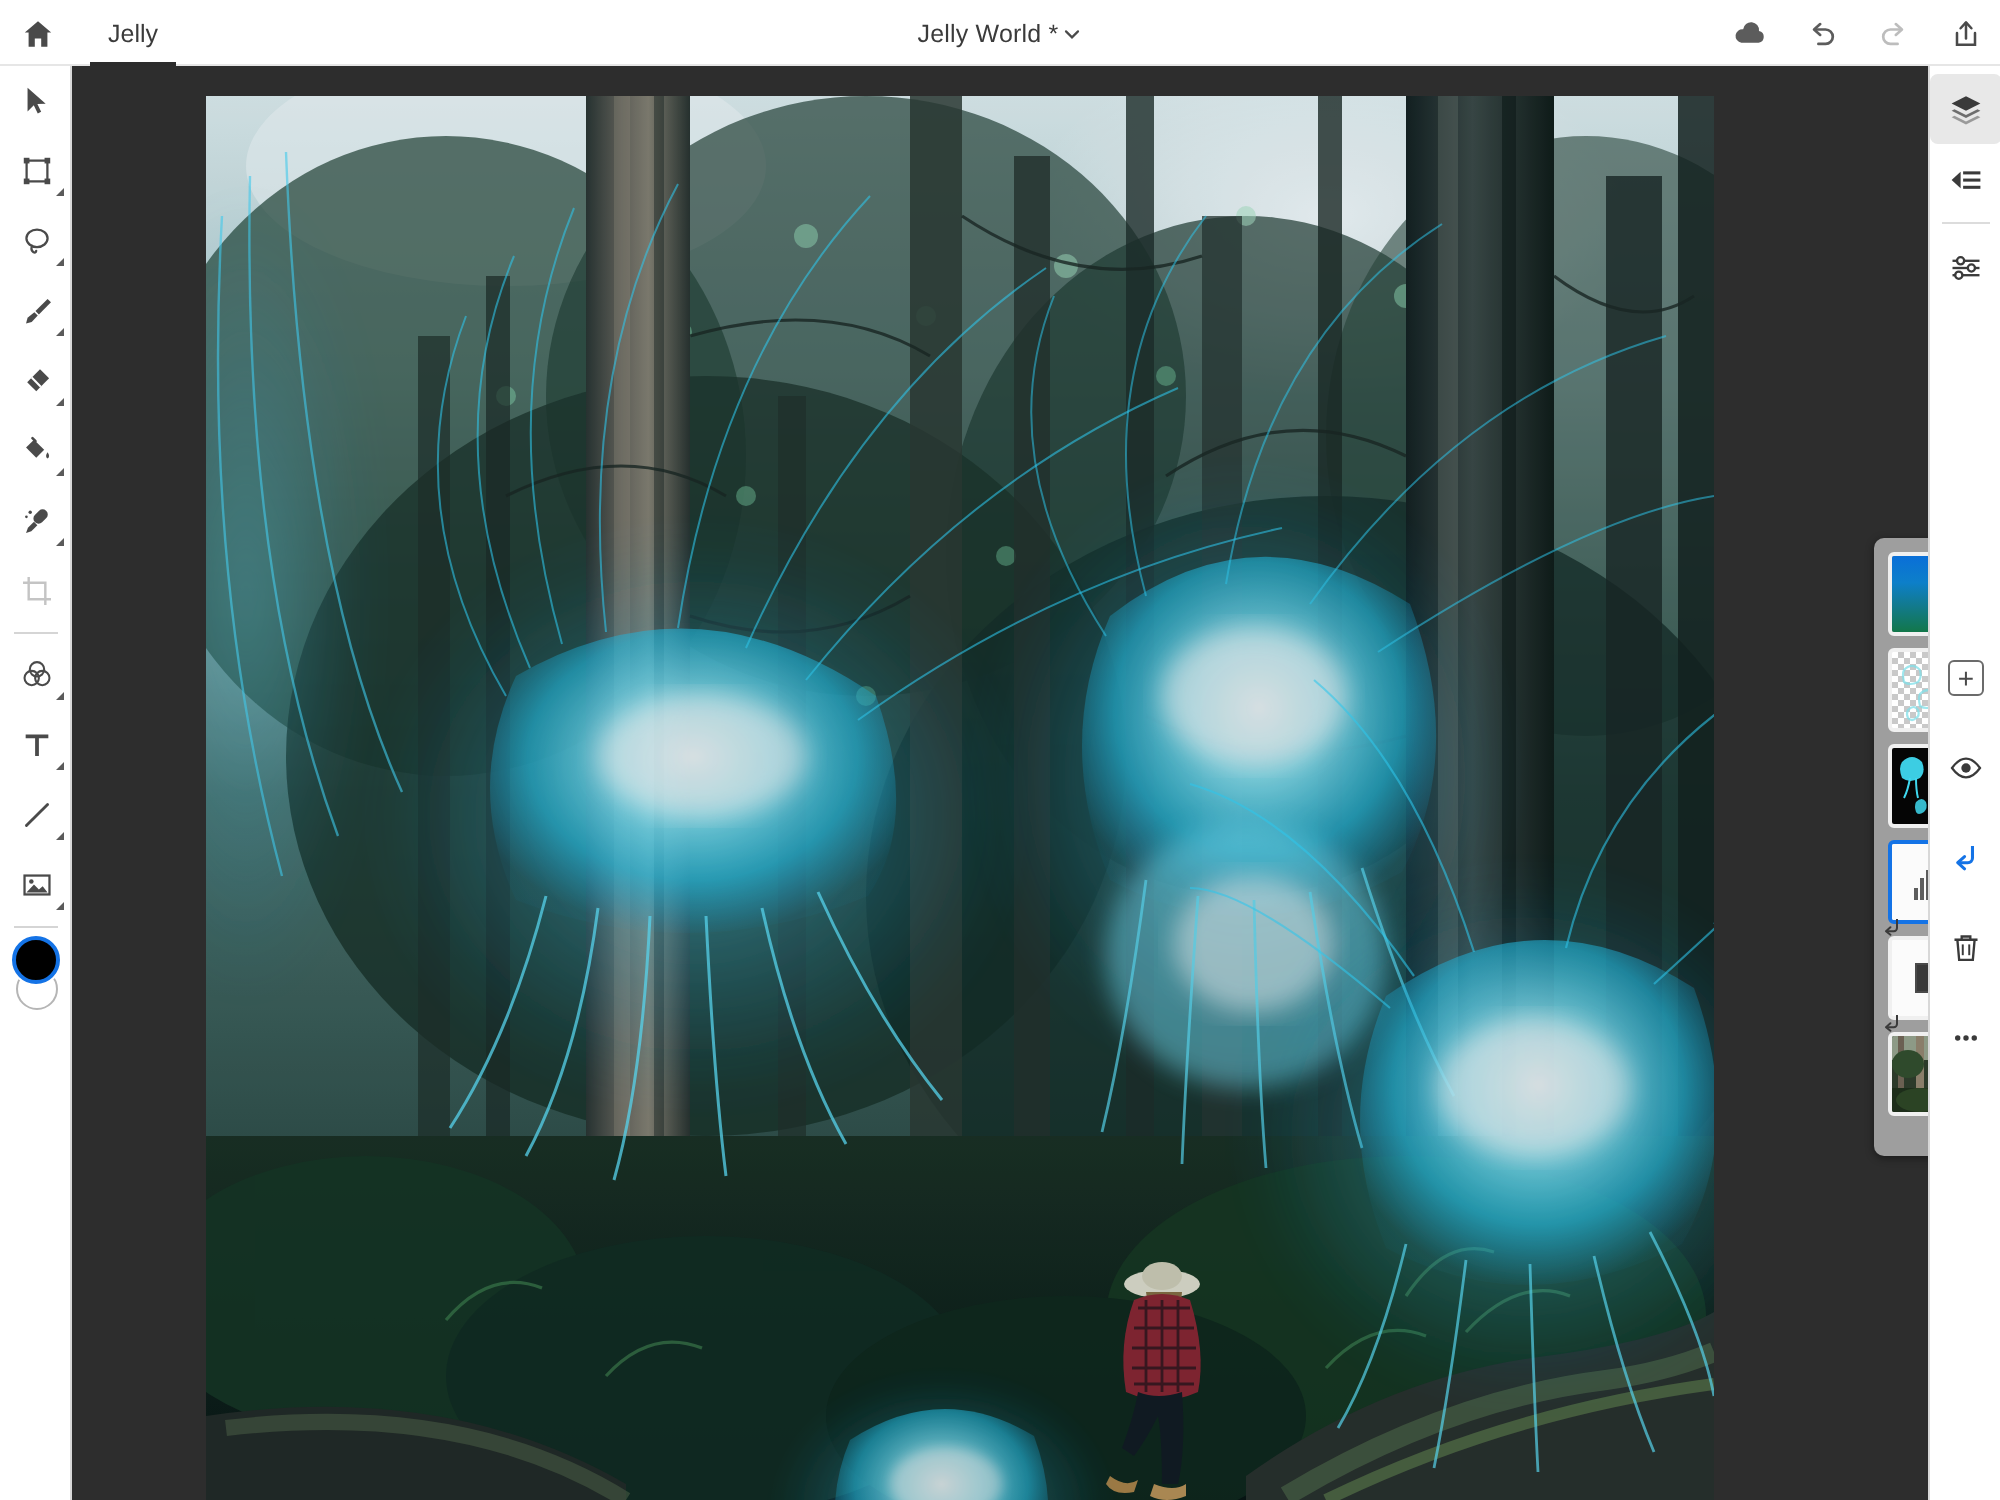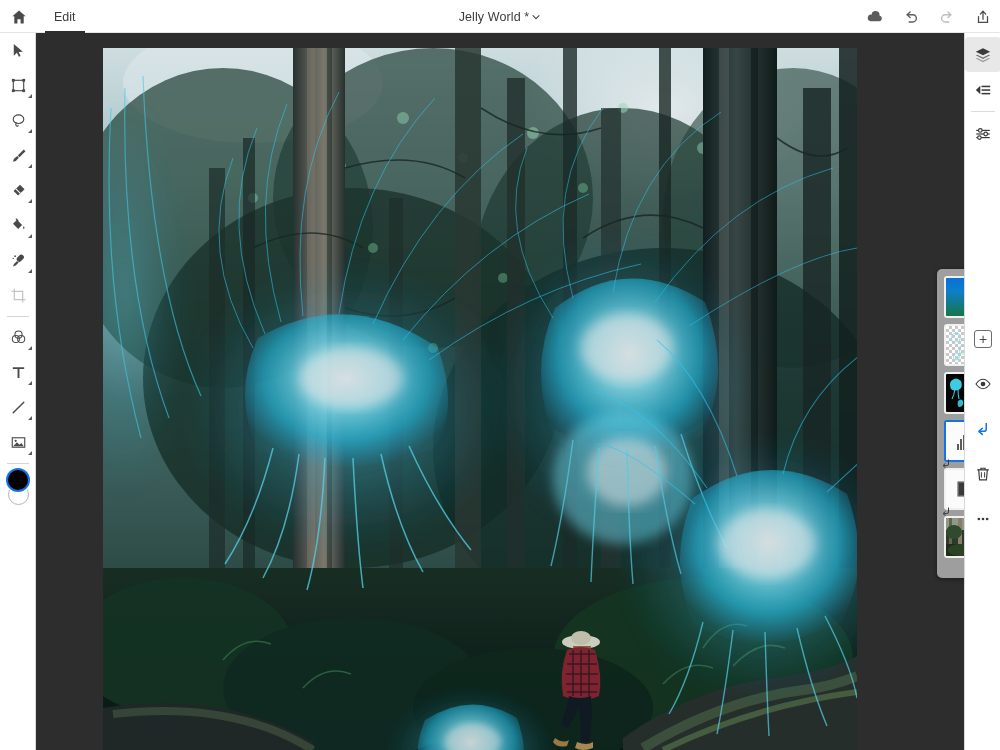--- a/index.html
+++ b/index.html
@@ -197,21 +197,21 @@
 
   <div class="topbar">
 
     <div class="home-btn">
       <svg width="16" height="16" viewBox="0 0 16 16">
         <path d="M8 1.6 L1.4 7.2 h1.9 v7.2 h3.1 v-4.2 h3.2 v4.2 h3.1 V7.2 h1.9 Z" fill="#4a4a4a"></path>
       </svg>
     </div>
 
     <div class="tab-edit">
-      <span>Edit</span>
+      <span>Jelly</span>
       <span class="tab-underline"></span>
     </div>
 
     <div class="doc-title">
       <span class="t">Jelly World *</span>
       <svg width="10" height="10" viewBox="0 0 10 10">
         <path d="M2 3.7 L5 6.7 L8 3.7" stroke="#4a4a4a" stroke-width="1.1" fill="none" stroke-linecap="round"></path>
       </svg>
     </div>
 

